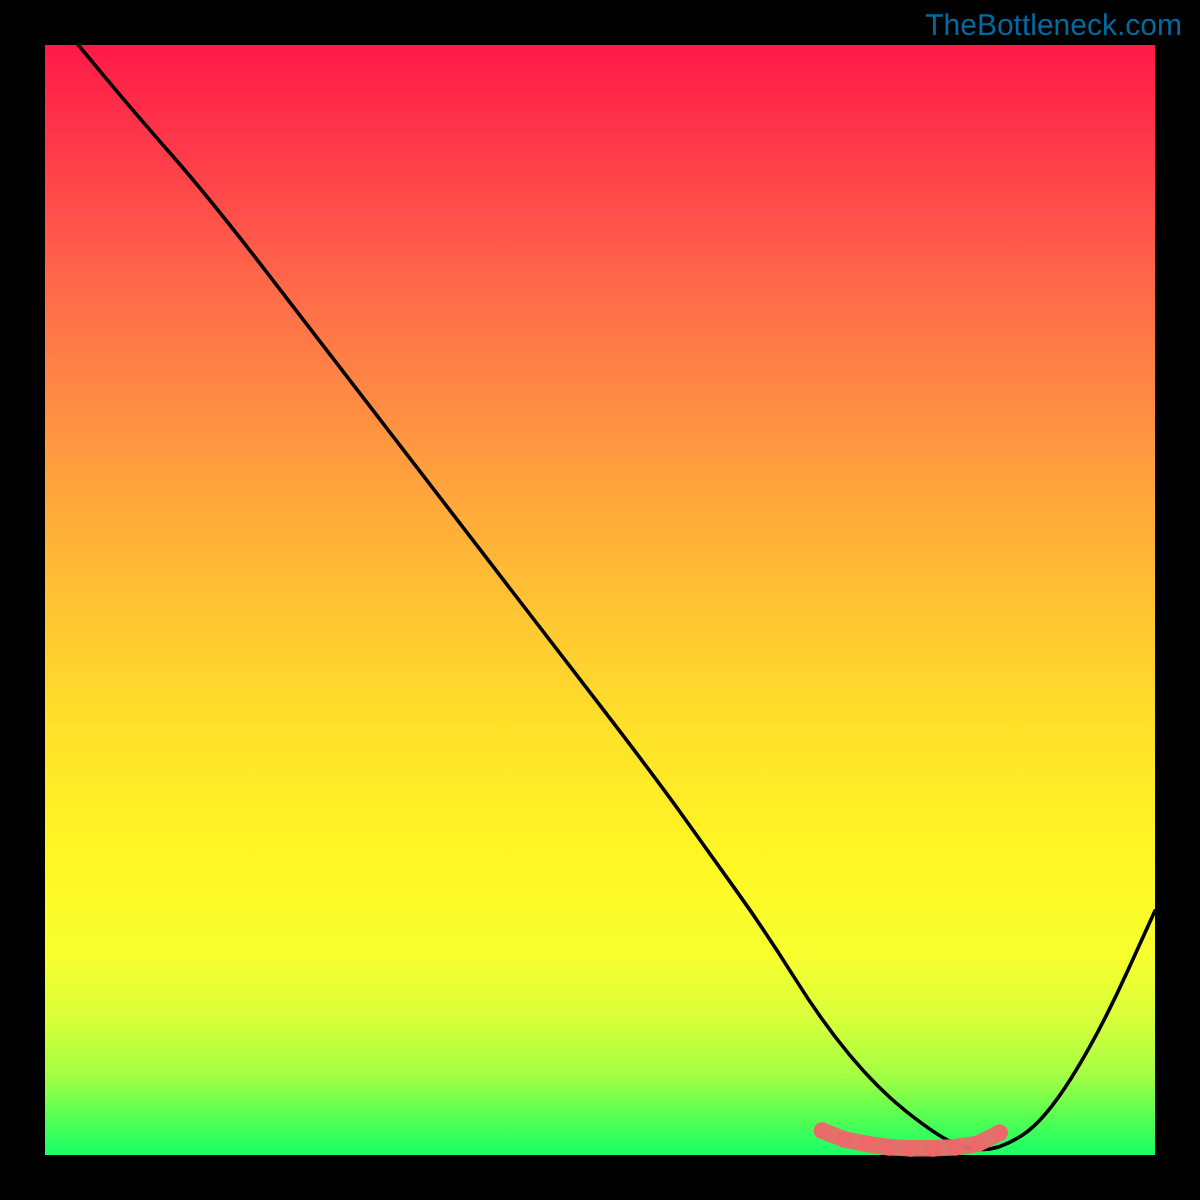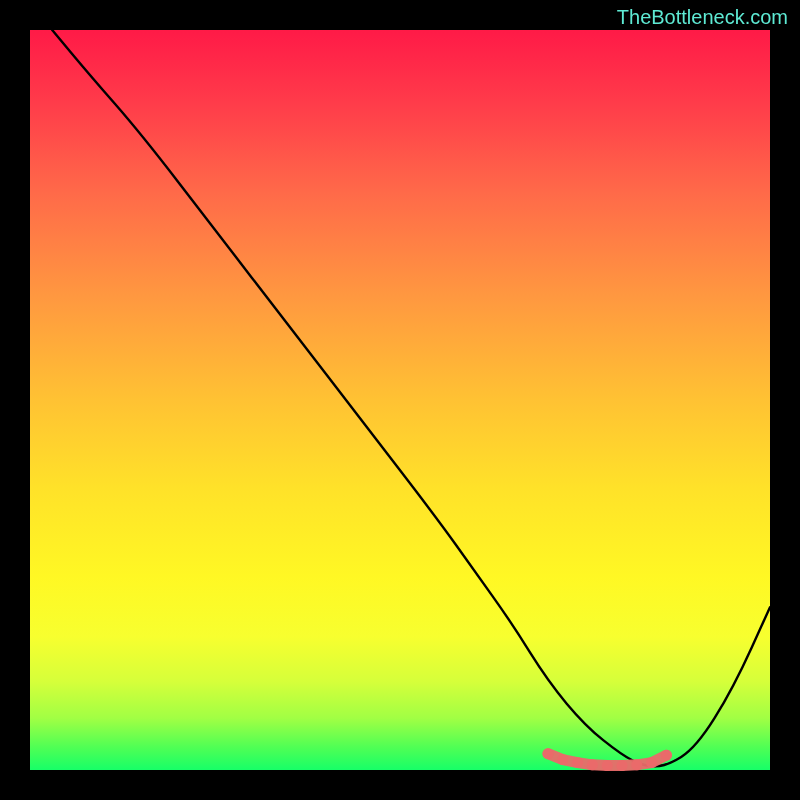--- a/index.html
+++ b/index.html
@@ -8,21 +8,21 @@
     height: 800px;
     background: #000000;
     position: relative;
     overflow: hidden;
     font-family: Arial, sans-serif;
   }
   .watermark {
     position: absolute;
     top: 6px;
     right: 12px;
-    color: #5eead4;
+    color: #0369a1;
     font-size: 20px;
     font-weight: 500;
     z-index: 10;
   }
   .plot-area {
     position: absolute;
     left: 30px;
     top: 30px;
     width: 740px;
     height: 740px;

